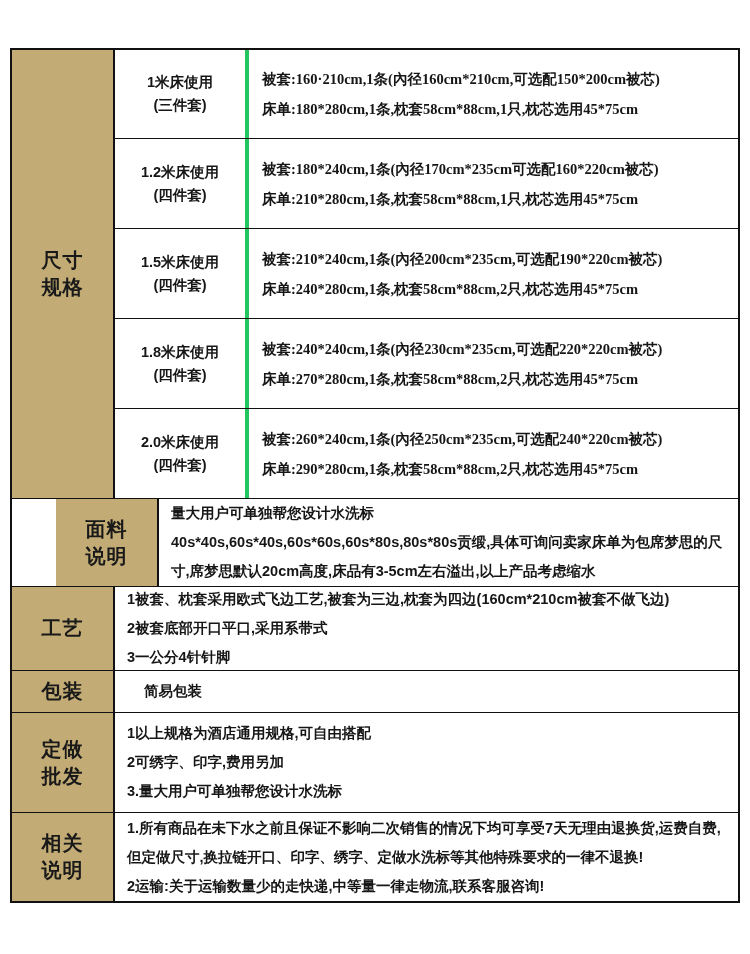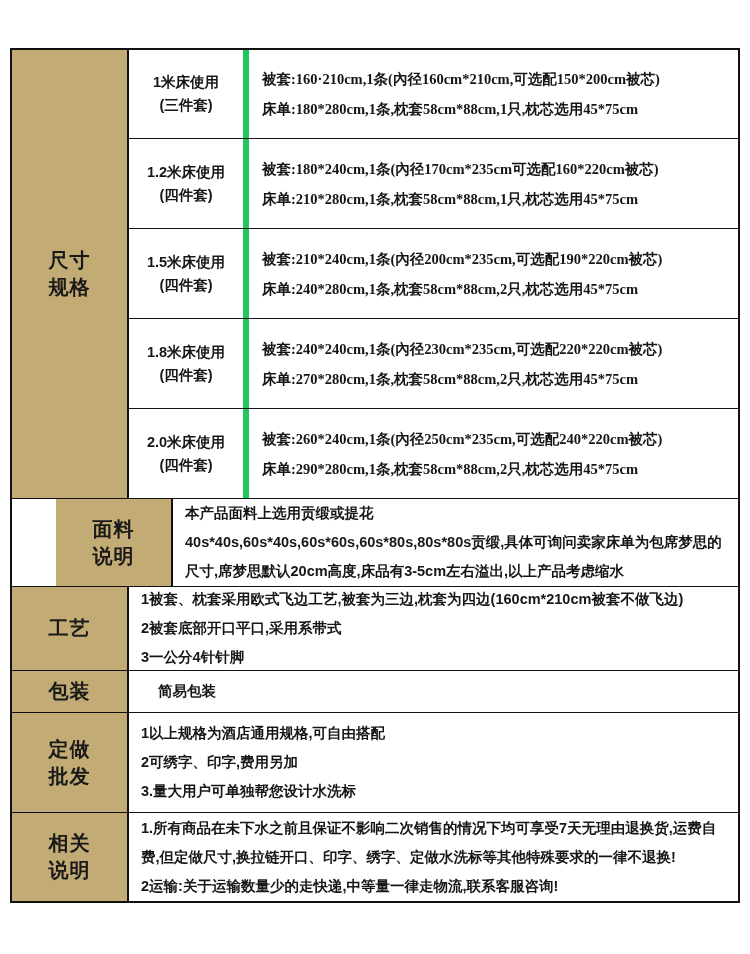--- a/index.html
+++ b/index.html
@@ -24,21 +24,21 @@
     border-bottom:1px solid #111111;
     box-sizing:border-box;
   }
   .sec-size{height:449px;}
   .sec-fabric{height:88px;padding-left:44px;}
   .sec-craft{height:84px;}
   .sec-pack{height:42px;}
   .sec-custom{height:100px;}
   .sec-notes{flex:1;border-bottom:none;}
   .label-cell{
-    width:117px;flex-shrink:0;
+    width:103px;flex-shrink:0;
     box-sizing:border-box;
     background:#c2ab74;
     border-right:2px solid #111111;
     display:flex;flex-direction:column;
     align-items:center;justify-content:center;
     font-size:20px;font-weight:600;
     line-height:27px;letter-spacing:1px;
     text-align:center;
     color:#191919;
   }
@@ -46,23 +46,23 @@
   .size-row{
     display:flex;
     border-bottom:1px solid #111111;
     box-sizing:border-box;
     min-width:0;
   }
   .size-row.h89{height:89px;}
   .size-row.h90{height:90px;}
   .size-row:last-child{border-bottom:none;flex:1;}
   .mid-cell{
-    width:120px;flex-shrink:0;
-    box-sizing:border-box;
-    border-right:6px solid #22c55e;
+    width:134px;flex-shrink:0;
+    box-sizing:border-box;
+    border-right:4px solid #22c55e;
     display:flex;flex-direction:column;
     align-items:center;justify-content:center;
     text-align:center;
     font-size:14.5px;font-weight:600;line-height:23px;
   }
   .detail-cell{
     flex:1;min-width:0;
     box-sizing:border-box;
     display:flex;flex-direction:column;justify-content:center;
     padding:0 4px 0 13px;
@@ -150,21 +150,21 @@
 
       </div>
     </div>
 
     <div class="row-sec sec-fabric">
       <div class="label-cell">
         <span>面料</span>
         <span>说明</span>
       </div>
       <div class="content-cell">
-        <span class="spec-line">本产品面料上选用贡缎或提花</span>
+        <span class="spec-line">量大用户可单独帮您设计水洗标</span>
         <span class="spec-line">40s*40s,60s*40s,60s*60s,60s*80s,80s*80s贡缎,具体可询问卖家床单为包席梦思的尺寸,席梦思默认20cm高度,床品有3-5cm左右溢出,以上产品考虑缩水</span>
       </div>
     </div>
 
     <div class="row-sec sec-craft">
       <div class="label-cell">
         <span>工艺</span>
       </div>
       <div class="content-cell">
         <span class="spec-line">1被套、枕套采用欧式飞边工艺,被套为三边,枕套为四边(160cm*210cm被套不做飞边)</span>

